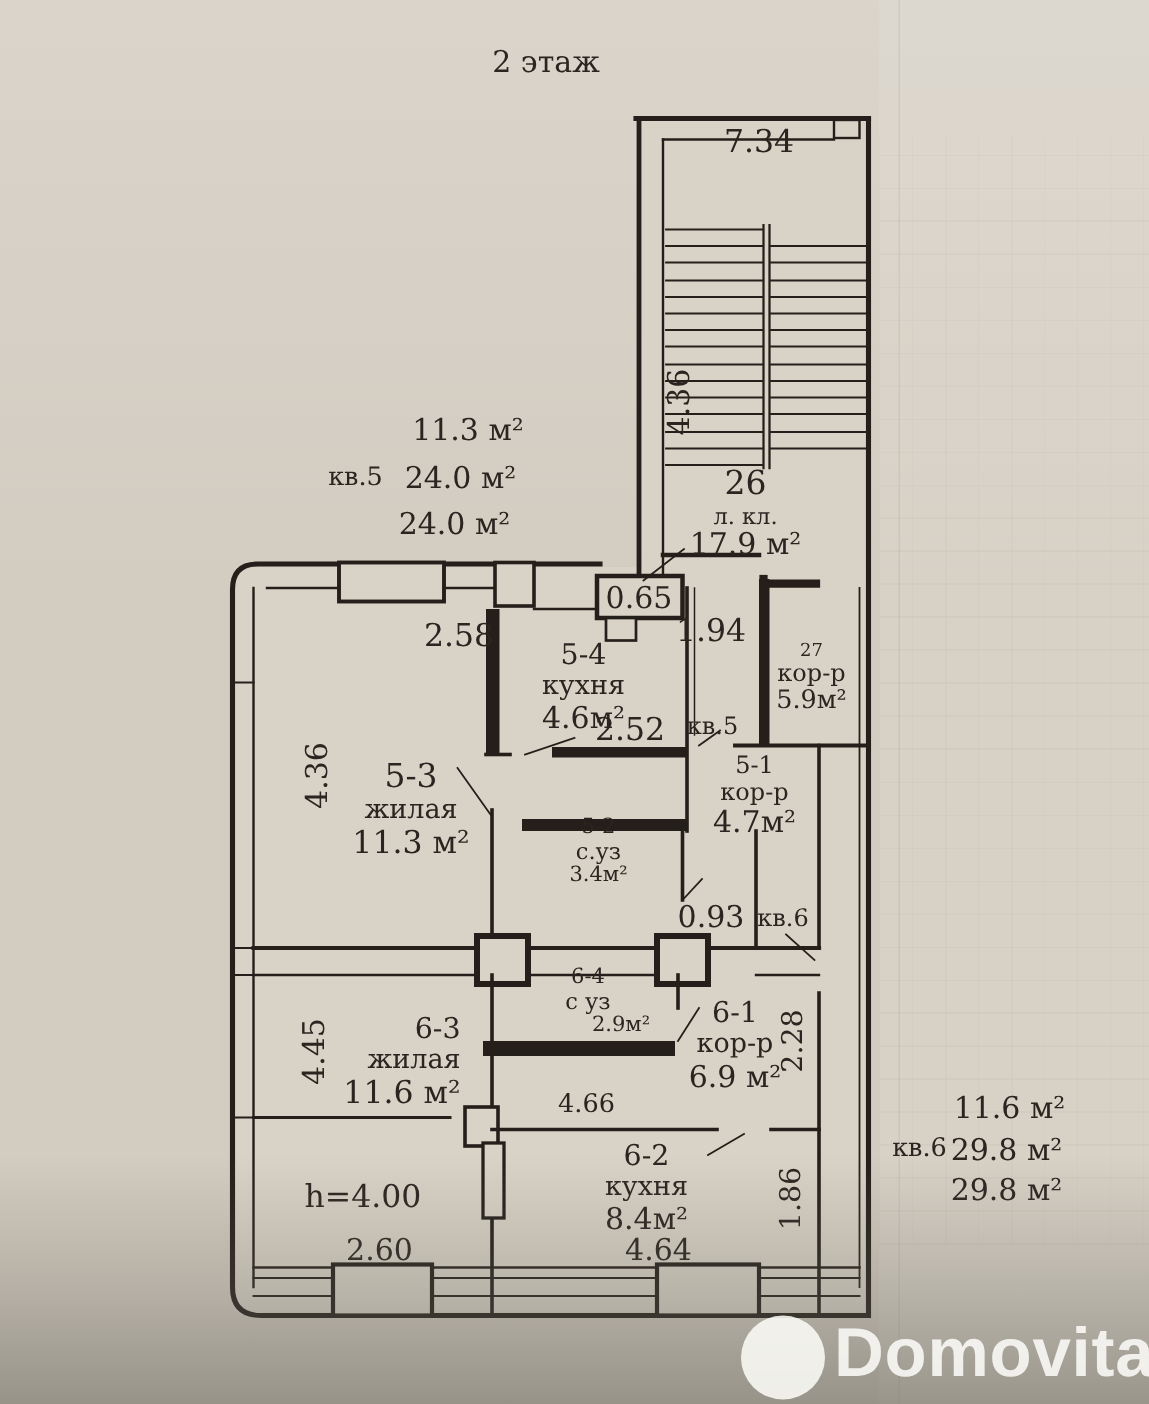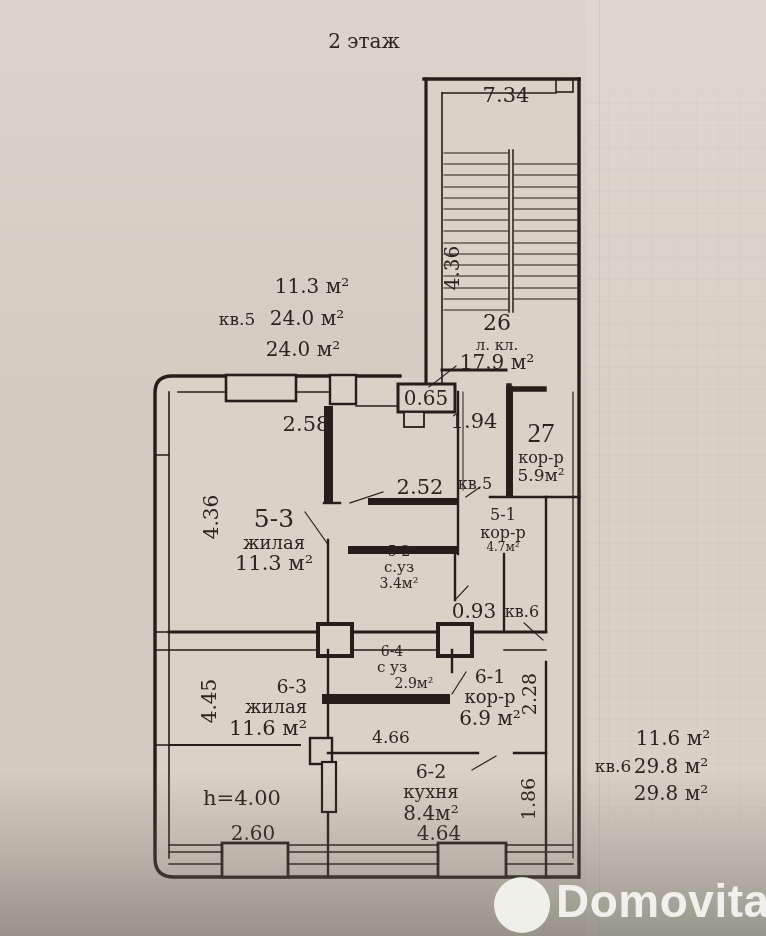--- a/index.html
+++ b/index.html
@@ -150,35 +150,40 @@
   <div class="vlbl" style="left:209px;top:701px;font-size:20px;">4.45</div>
   <div class="lbl" style="left:391px;top:737px;font-size:17px;">4.66</div>
   <div class="lbl" style="left:439px;top:833px;font-size:20px;">4.64</div>
   <div class="vlbl" style="left:528px;top:799px;font-size:19px;">1.86</div>
   <div class="lbl" style="left:242px;top:798px;font-size:21px;">h=4.00</div>
   <div class="lbl" style="left:253px;top:833px;font-size:20px;">2.60</div>
 
   <div class="lbl" style="left:475px;top:484px;font-size:16px;">кв.5</div>
   <div class="lbl" style="left:522px;top:612px;font-size:16px;">кв.6</div>
 
+  <div class="room-lbl" style="left:389px;top:458px;">
+    <span style="font-size:19px;">5-4</span>
+    <span style="font-size:18px;">кухня</span>
+    <span style="font-size:20px;">4.6м²</span>
+  </div>
 
   <div class="room-lbl" style="left:541px;top:452px;">
-    <span style="font-size:27px;font-family:Liberation Serif, serif;">27</span>
+    <span style="font-size:12px;">27</span>
     <span style="font-size:16px;">кор-р</span>
     <span style="font-size:17px;">5.9м²</span>
   </div>
 
   <div class="room-lbl" style="left:480px;top:530px;padding-left:46px;">
     <span style="font-size:16px;">5-1</span>
     <span style="font-size:16px;">кор-р</span>
-    <span style="font-size:12px;text-align:center;">4.7м²</span>
+    <span style="font-size:20px;text-align:center;">4.7м²</span>
   </div>
 
   <div class="room-lbl" style="left:274px;top:540px;">
-    <span style="font-size:25px;text-align:right;">5-3</span>
+    <span style="font-size:22px;text-align:right;">5-3</span>
     <span style="font-size:18px;">жилая</span>
     <span style="font-size:21px;">11.3 м²</span>
   </div>
 
   <div class="room-lbl" style="left:399px;top:568px;">
     <span style="font-size:14px;">5-2</span>
     <span style="font-size:15px;">с.уз</span>
     <span style="font-size:14px;">3.4м²</span>
   </div>
 

